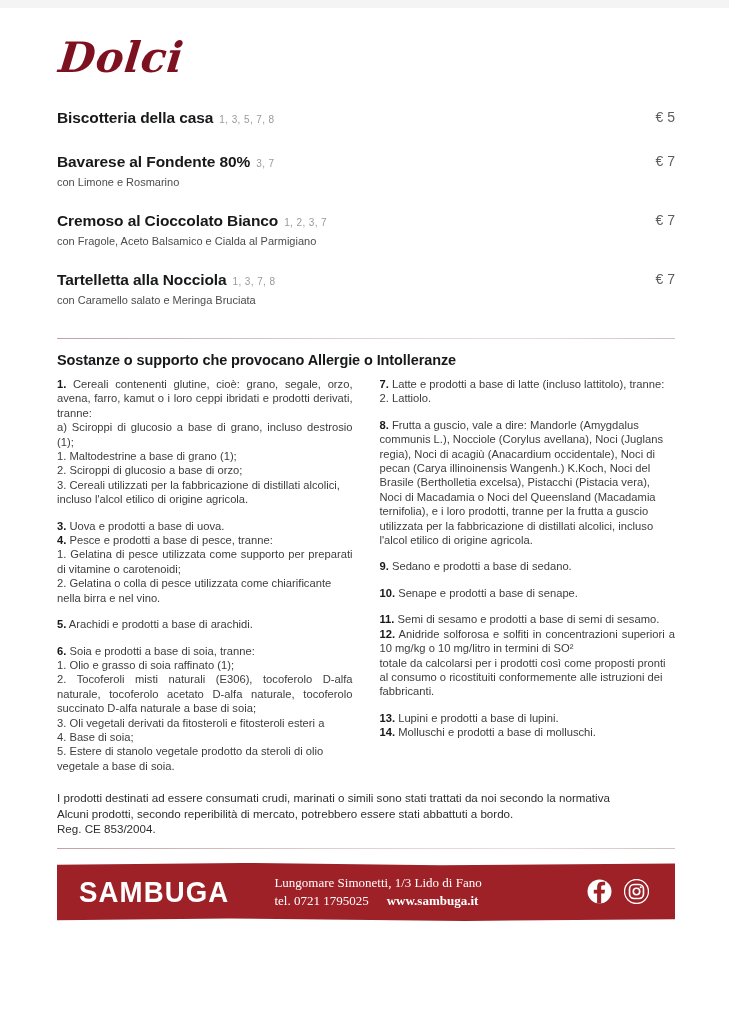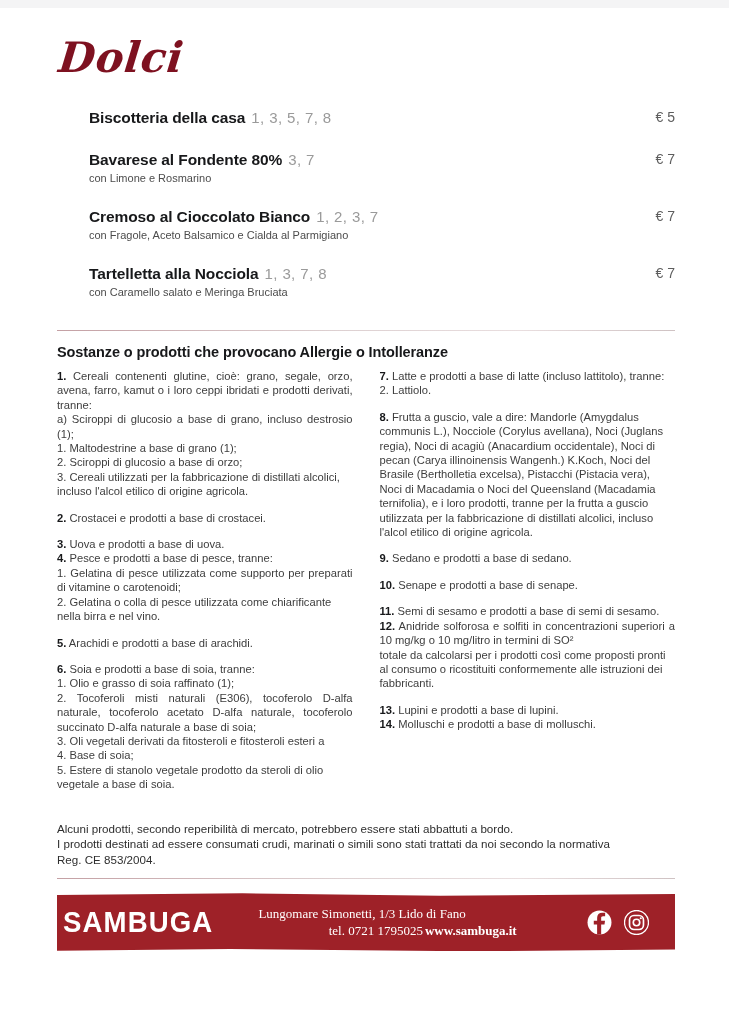--- a/index.html
+++ b/index.html
@@ -49,38 +49,37 @@
     transform: skewX(-6deg);
   }
 
   
   .menu-list { margin: 0; padding: 0; }
   .menu-item {
     display: flex;
     align-items: flex-start;
     justify-content: space-between;
     margin-bottom: 21px;
-    margin-left: 32px;
   }
   .menu-item:last-child { margin-bottom: 0; }
   .mi-left { flex: 1 1 auto; padding-right: 12px; }
   .mi-title-row {
     display: flex;
     align-items: baseline;
     flex-wrap: wrap;
   }
   .mi-name {
     font-size: 15.5px;
     font-weight: 700;
     color: #17181a;
     letter-spacing: -0.1px;
     line-height: 19px;
   }
   .mi-allerg {
-    font-size: 15px;
+    font-size: 10px;
     color: #9a9a9a;
     margin-left: 6px;
     letter-spacing: 0.4px;
     line-height: 19px;
   }
   .mi-desc {
     font-size: 11px;
     color: #4c4c4c;
     margin-top: 2px;
     line-height: 15px;
@@ -117,41 +116,41 @@
     display: flex;
     gap: 27px;
   }
   .allergens-col {
     flex: 1 1 0;
     font-size: 11.2px;
     line-height: 14.4px;
     color: #3d3d3d;
   }
   .al-block { margin-bottom: 12px; }
-  .al-block:last-child { margin-bottom: 16px; }
+  .al-block:last-child { margin-bottom: 4px; }
   .al-line { text-align: justify; }
   .al-line.nojust { text-align: left; }
   .al-num { font-weight: 700; color: #17181a; }
 
   
   .notes {
     margin-top: 13px;
     font-size: 11.6px;
     line-height: 15.6px;
     color: #2e2e2e;
   }
 
   
   .footer-banner {
     position: relative;
     background: #9e2128;
     height: 58px;
     display: flex;
     align-items: center;
-    padding: 0 20px 0 6px;
+    padding: 0 20px 0 22px;
     box-sizing: border-box;
     clip-path: polygon(0 3%, 30% 0, 62% 4%, 100% 1%, 100% 97%, 66% 100%, 28% 96%, 0 99%);
   }
   .brand {
     font-family: "Liberation Sans", sans-serif;
     font-weight: 700;
     font-size: 30px;
     letter-spacing: 1.2px;
     color: #ffffff;
     transform: scaleX(0.92);
@@ -159,21 +158,21 @@
     margin-right: 32px;
     white-space: nowrap;
   }
   .footer-info {
     color: #ffffff;
     font-size: 13px;
     line-height: 17.5px;
     flex: 1 1 auto;
     font-family: Liberation Serif, serif;
   }
-  .fi-line2 { display: flex; align-items: baseline; gap: 2px; justify-content: center; }
+  .fi-line2 { display: flex; align-items: baseline; gap: 18px; }
   .fi-web { font-weight: 700; }
   .socials {
     display: flex;
     align-items: center;
     gap: 12px;
     flex: 0 0 auto;
     padding-right: 6px;
   }
   .social-ico { width: 25px; height: 25px; display: block; }
 </style>
@@ -230,33 +229,30 @@
           </div>
           <div class="mi-desc">con Caramello salato e Meringa Bruciata</div>
         </div>
         <div class="mi-price">€ 7</div>
       </div>
 
     </div>
 
     <hr class="hr hr-allergens">
 
-    <div class="allergens-heading">Sostanze o prodotti che provocano Allergie o Intolleranze</div>
+    <div class="allergens-heading">Sostanze o supporto che provocano Allergie o Intolleranze</div>
 
     <div class="allergens-cols">
       <div class="allergens-col">
           <div class="al-block">
             <div class="al-line"><span class="al-num">1.</span> Cereali contenenti glutine, cioè: grano, segale, orzo, avena, farro, kamut o i loro ceppi ibridati e prodotti derivati, tranne:</div>
             <div class="al-line">a) Sciroppi di glucosio a base di grano, incluso destrosio (1);</div>
             <div class="al-line">1. Maltodestrine a base di grano (1);</div>
             <div class="al-line">2. Sciroppi di glucosio a base di orzo;</div>
             <div class="al-line nojust">3. Cereali utilizzati per la fabbricazione di distillati alcolici, incluso l'alcol etilico di origine agricola.</div>
-          </div>
-          <div class="al-block">
-            <div class="al-line nojust"><span class="al-num">2.</span> Crostacei e prodotti a base di crostacei.</div>
           </div>
           <div class="al-block">
             <div class="al-line"><span class="al-num">3.</span> Uova e prodotti a base di uova.</div>
             <div class="al-line"><span class="al-num">4.</span> Pesce e prodotti a base di pesce, tranne:</div>
             <div class="al-line">1. Gelatina di pesce utilizzata come supporto per preparati di vitamine o carotenoidi;</div>
             <div class="al-line nojust">2. Gelatina o colla di pesce utilizzata come chiarificante nella birra e nel vino.</div>
           </div>
           <div class="al-block">
             <div class="al-line nojust"><span class="al-num">5.</span> Arachidi e prodotti a base di arachidi.</div>
           </div>
@@ -289,22 +285,22 @@
             <div class="al-line nojust">totale da calcolarsi per i prodotti così come proposti pronti al consumo o ricostituiti conformemente alle istruzioni dei fabbricanti.</div>
           </div>
           <div class="al-block">
             <div class="al-line"><span class="al-num">13.</span> Lupini e prodotti a base di lupini.</div>
             <div class="al-line nojust"><span class="al-num">14.</span> Molluschi e prodotti a base di molluschi.</div>
           </div>
         </div>
     </div>
 
     <div class="notes">
+      <div>I prodotti destinati ad essere consumati crudi, marinati o simili sono stati trattati da noi secondo la normativa</div>
       <div>Alcuni prodotti, secondo reperibilità di mercato, potrebbero essere stati abbattuti a bordo.</div>
-      <div>I prodotti destinati ad essere consumati crudi, marinati o simili sono stati trattati da noi secondo la normativa</div>
       <div>Reg. CE 853/2004.</div>
     </div>
 
     <hr class="hr hr-footer">
 
     <div class="footer-banner">
       <div class="brand">SAMBUGA</div>
       <div class="footer-info">
         <div>Lungomare Simonetti, 1/3 Lido di Fano</div>
         <div class="fi-line2">

